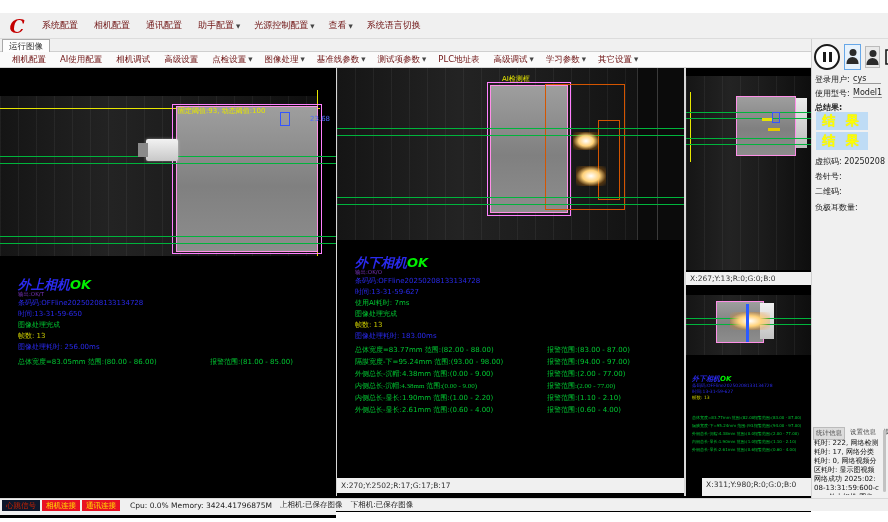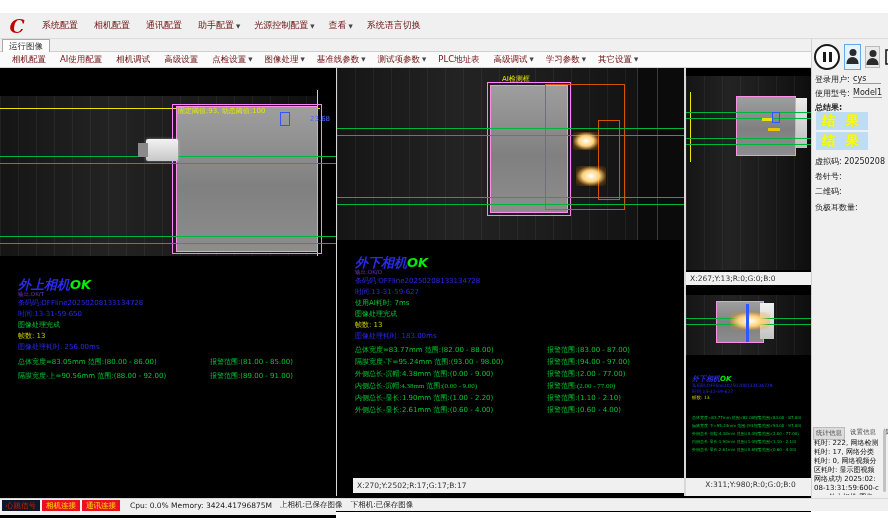--- a/index.html
+++ b/index.html
@@ -166,24 +166,20 @@
     </div>
     <div class="abs" style="left:18px;top:268px;">
 
 
 
         <div class="meas-row">
           <span class="m1 t-green">总体宽度=83.05mm 范围:(80.00 - 86.00)</span>
           <span class="t-green">报警范围:(81.00 - 85.00)</span>
         </div>
 
-        <div class="meas-row">
-          <span class="m1 t-green">隔膜宽度-上=90.56mm 范围:(88.00 - 92.00)</span>
-          <span class="t-green">报警范围:(89.00 - 91.00)</span>
-        </div>
       </div>
     <div class="abs coordbar" style="left:0;top:410px;width:336px;height:15px;">X:7677;Y:891;R:14;G:14;B:14</div>
   </div>
 
   <div class="abs vdiv" style="left:336px;top:68px;height:428px;"></div>
 
   <div class="abs cam-view" style="left:337px;top:68px;width:347px;height:428px;">
     <div class="abs photo" style="left:0;top:0;width:347px;height:172px;"></div>
     <div class="abs" style="left:300px;top:0;width:47px;height:172px;background:#0b0b0b;border-left:1px solid #333;"></div>
     <div class="abs" style="left:320px;top:0;width:1px;height:172px;background:#3a3a3a;"></div>
@@ -234,21 +230,21 @@
         <div class="meas-row" style="margin-bottom:4px;">
           <span class="m1 t-green">内侧总长-显长:1.90mm 范围:(1.00 - 2.20)</span>
           <span class="t-green">报警范围:(1.10 - 2.10)</span>
         </div>
 
         <div class="meas-row" style="margin-bottom:4px;">
           <span class="m1 t-green">外侧总长-显长:2.61mm 范围:(0.60 - 4.00)</span>
           <span class="t-green">报警范围:(0.60 - 4.00)</span>
         </div>
       </div>
-    <div class="abs coordbar" style="left:0;top:410px;width:347px;height:15px;margin-left:16px;">X:270;Y:2502;R:17;G:17;B:17</div>
+    <div class="abs coordbar" style="left:0;top:410px;width:347px;height:15px;">X:270;Y:2502;R:17;G:17;B:17</div>
   </div>
 
   <div class="abs vdiv" style="left:684px;top:68px;height:428px;width:2px;"></div>
 
   <div class="abs cam-view" style="left:686px;top:68px;width:125px;height:217px;">
     <div class="abs photo" style="left:0;top:8px;width:125px;height:194px;"></div>
     <div class="abs yline" style="left:4px;top:24px;width:1px;height:70px;"></div>
     <div class="abs grayblock" style="left:50px;top:28px;width:60px;height:60px;"></div>
     <div class="abs" style="left:110px;top:30px;width:11px;height:50px;background:linear-gradient(180deg,#ececec,#bdbdbd);"></div>
     <div class="abs gline" style="left:0;top:44px;width:125px;"></div>
@@ -297,21 +293,21 @@
             <span class="m1">内侧总长-显长:1.90mm 范围:(1.00 - 2.20)</span>
             <span class="m2">报警范围:(1.10 - 2.10)</span>
           </div>
 
           <div class="mini-row">
             <span class="m1">外侧总长-显长:2.61mm 范围:(0.60 - 4.00)</span>
             <span class="m2">报警范围:(0.60 - 4.00)</span>
           </div>
         </div>
     </div>
-    <div class="abs coordbar" style="left:0;top:193px;width:125px;height:29px;line-height:13px;text-align:center;">X:311;Y:980;R:0;G:0;B:0</div>
+    <div class="abs coordbar" style="left:16px;top:193px;width:125px;height:29px;line-height:13px;">X:311;Y:980;R:0;G:0;B:0</div>
   </div>
 
   <div class="abs sidebar"></div>
   <div class="abs sb-btnrow">
     <div class="btn-pause">
         <i></i>
         <i></i>
       </div>
     <div class="btn-user">
         <span class="person"></span>

